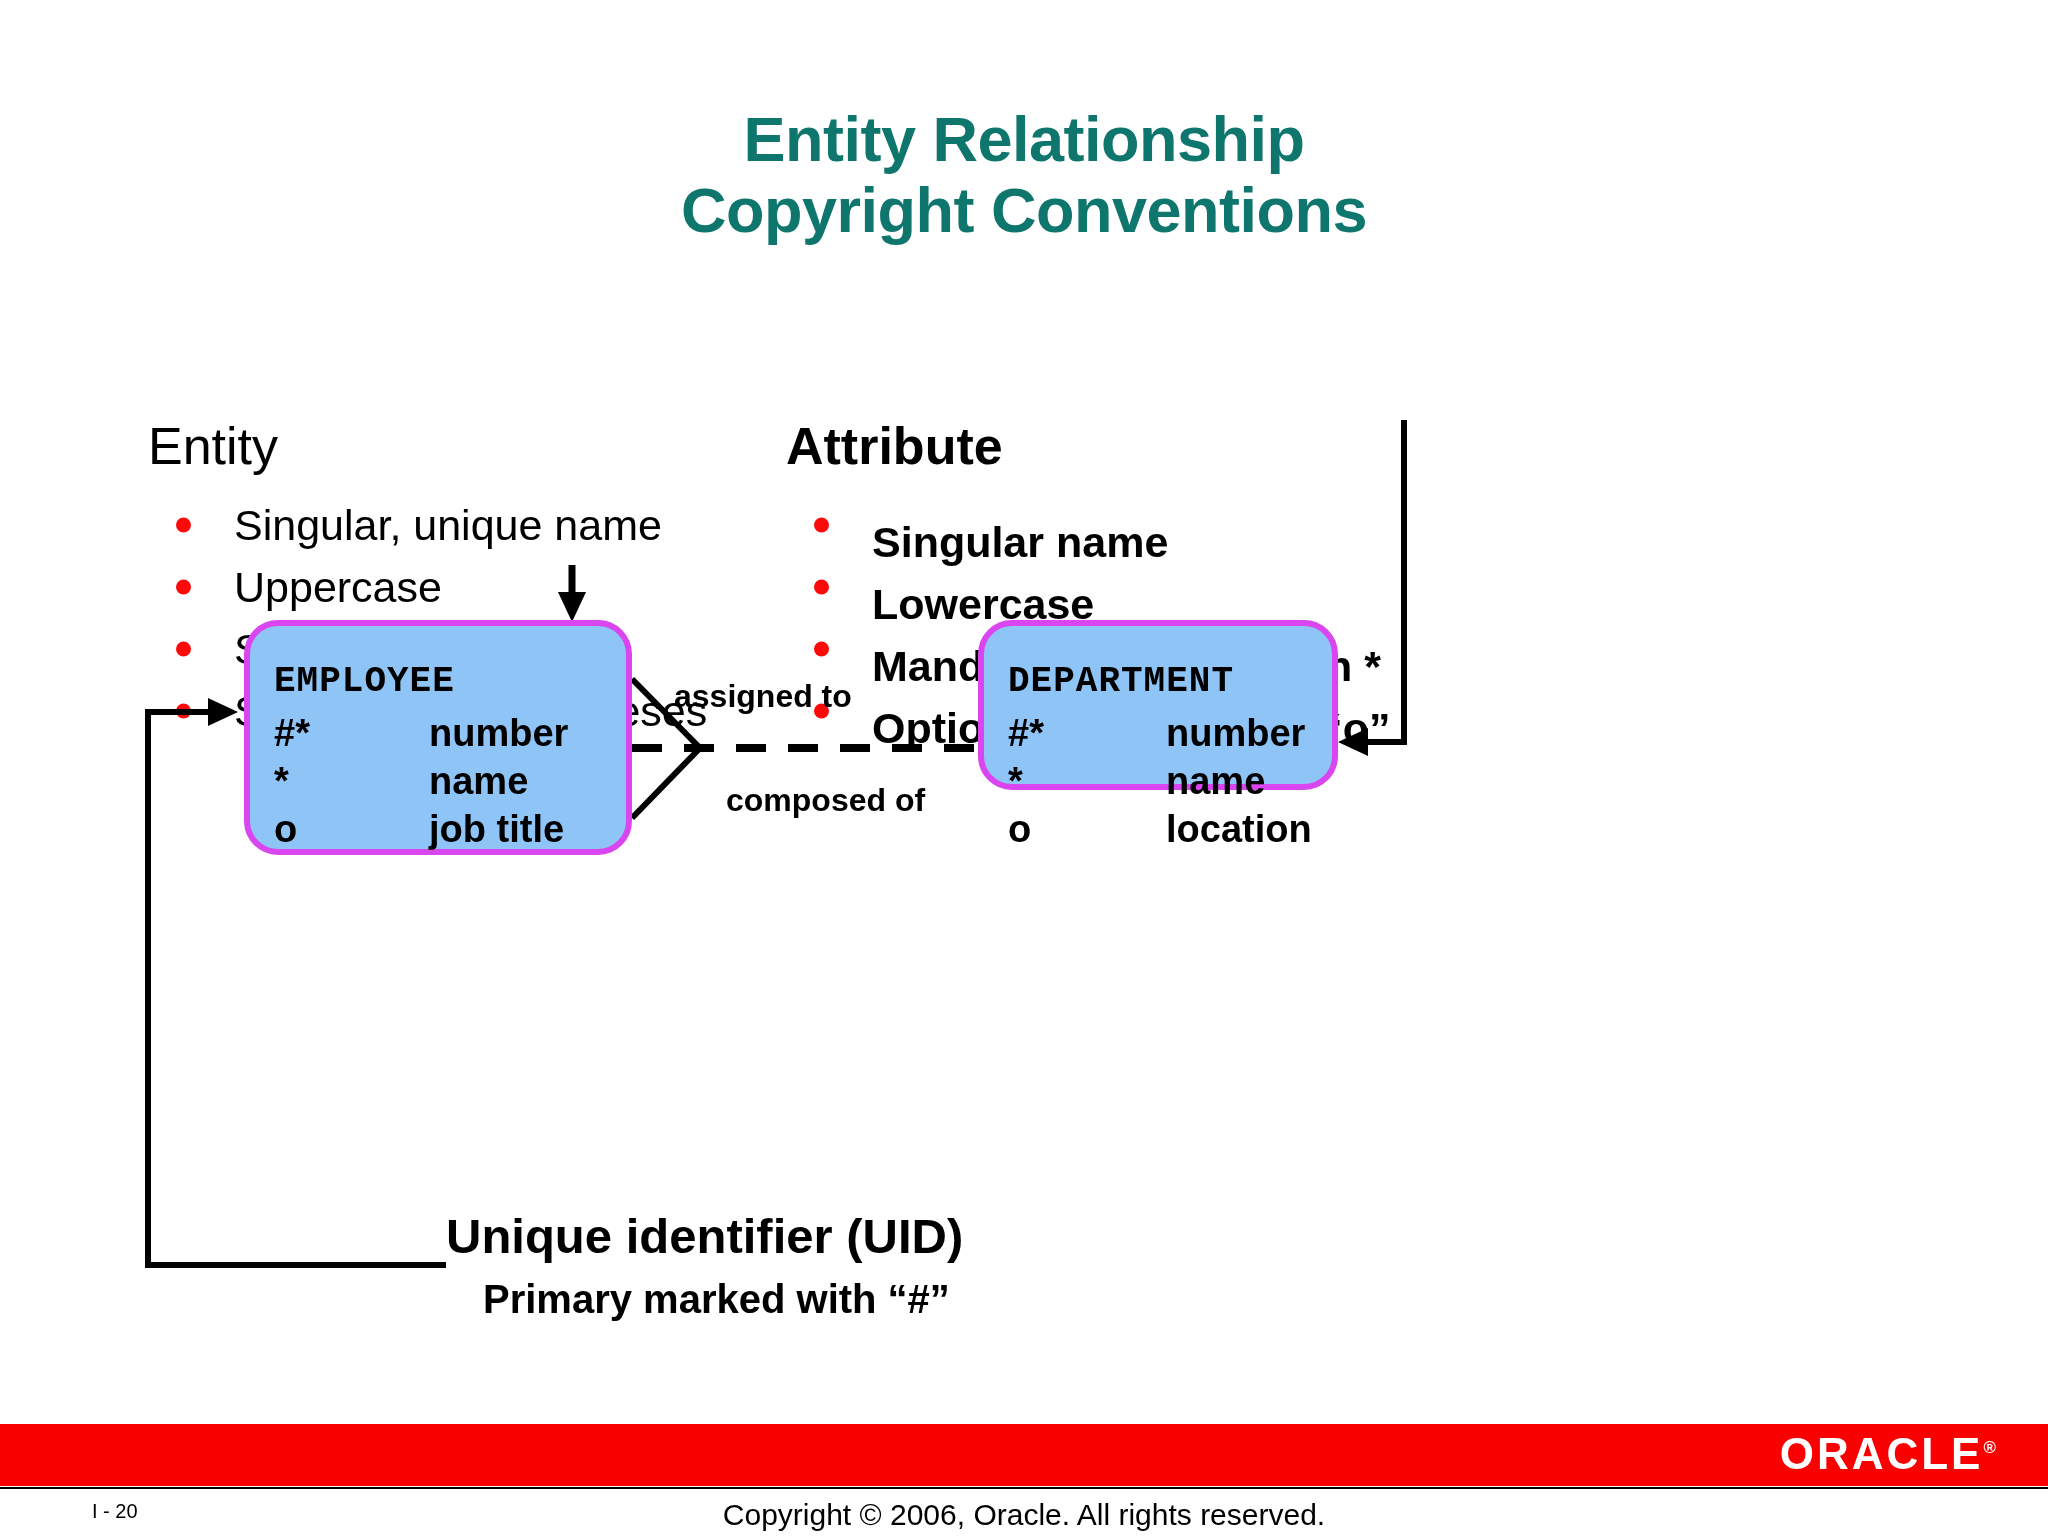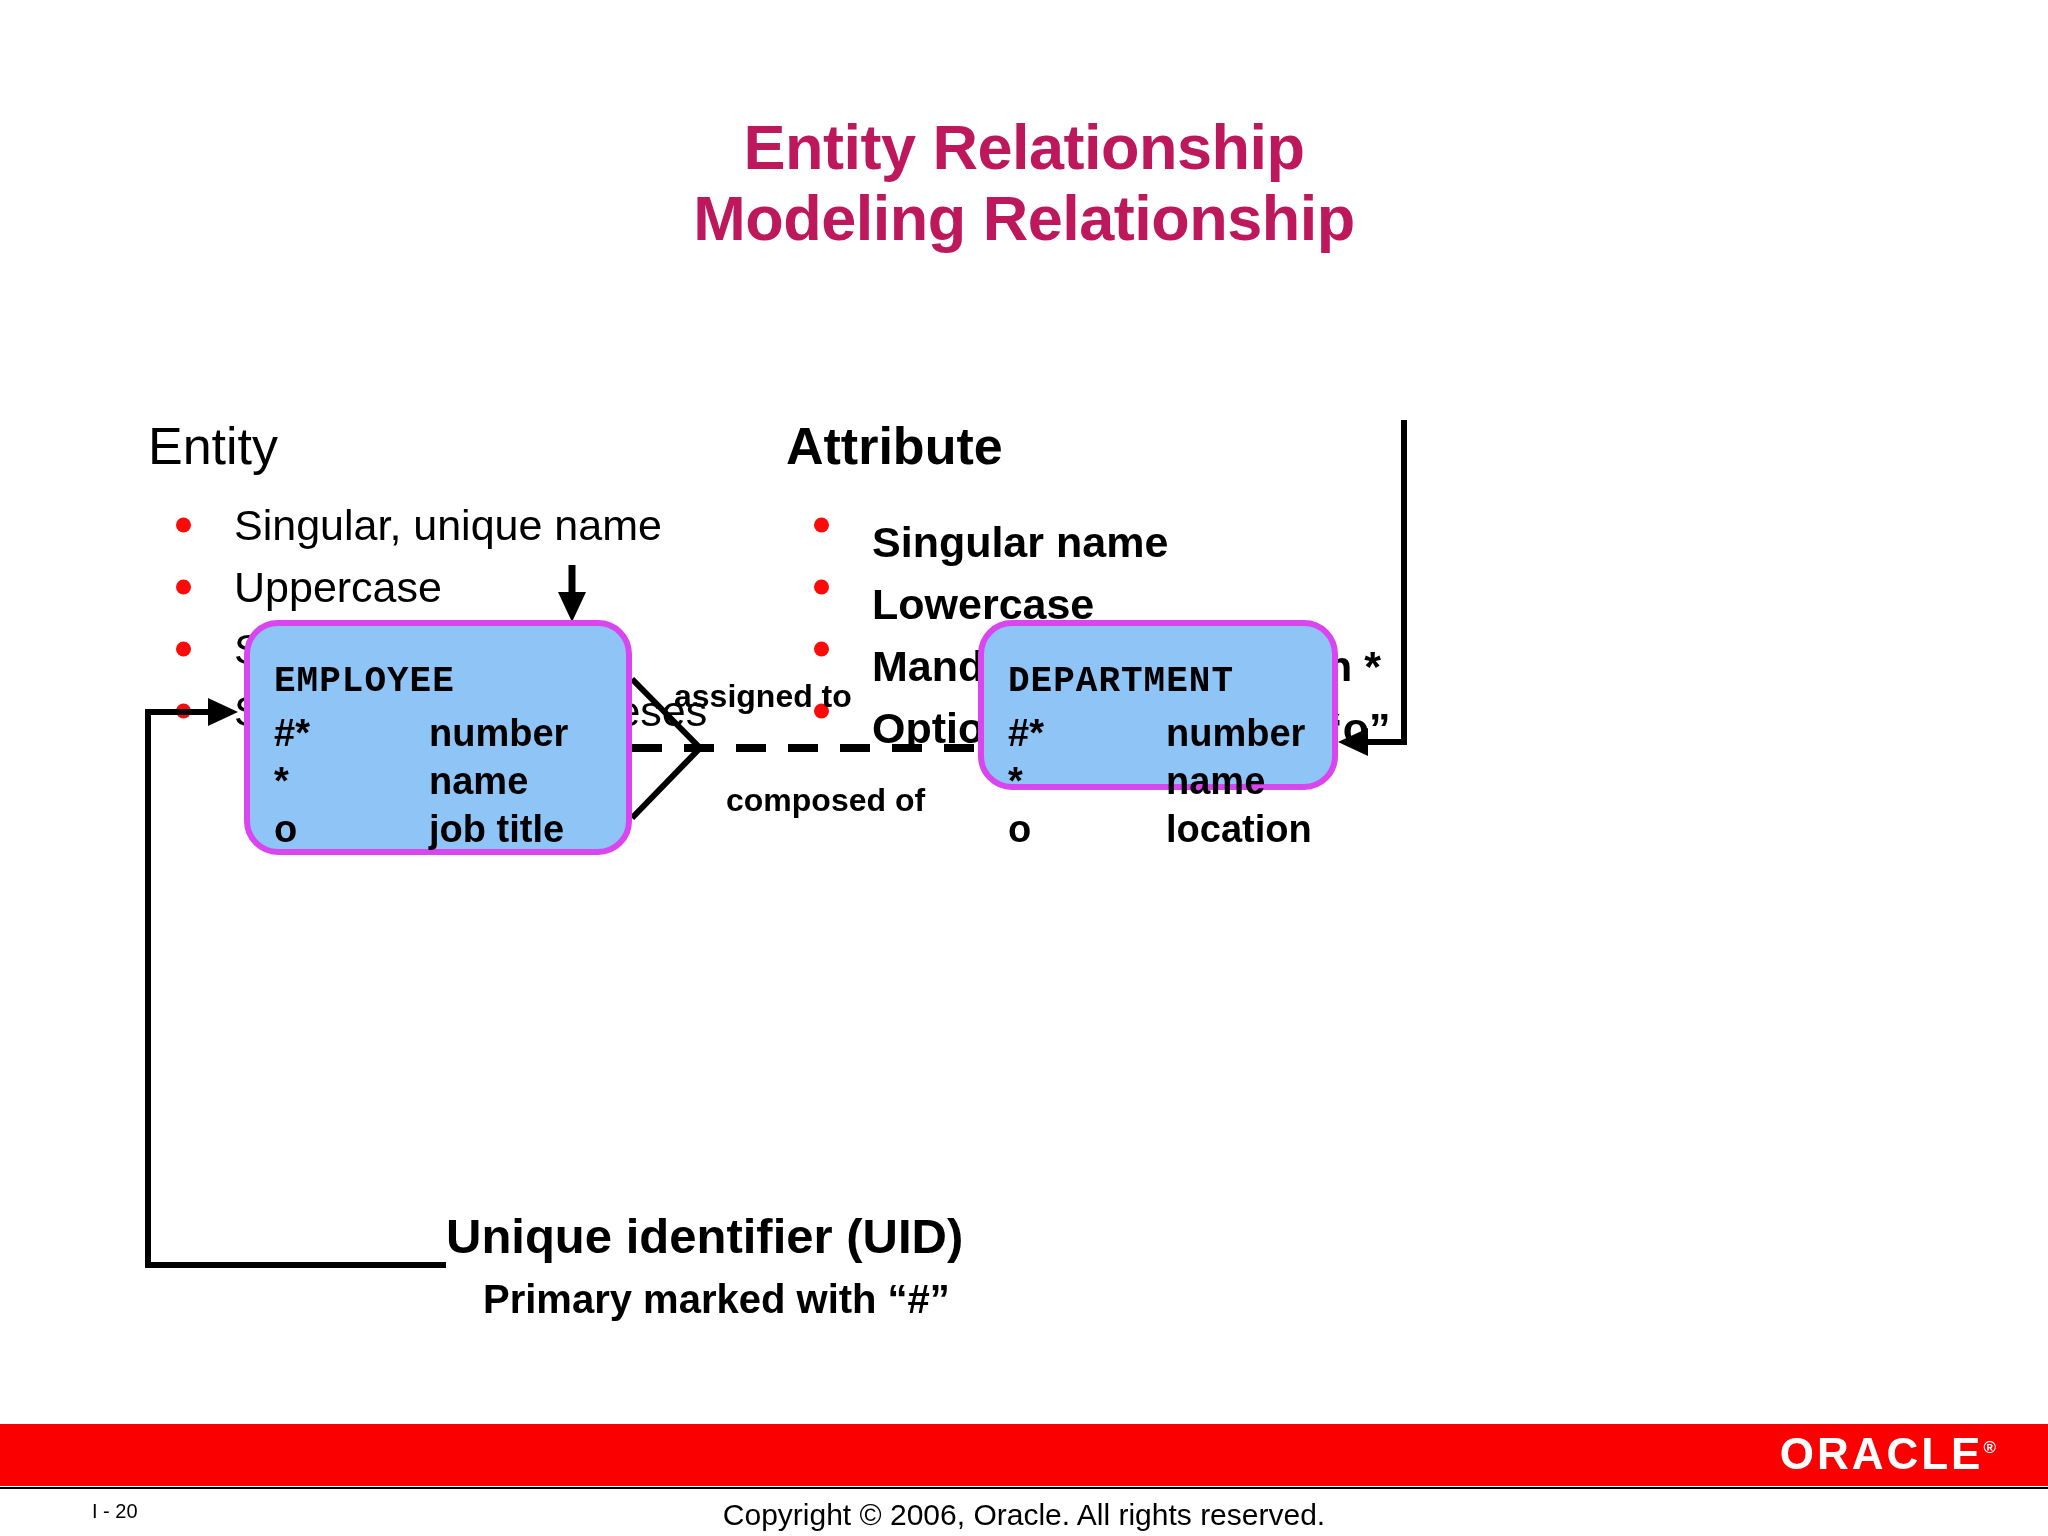--- a/index.html
+++ b/index.html
@@ -9,27 +9,27 @@
     font-family:"Liberation Sans", sans-serif;
     position:relative;
     overflow:hidden;
     -webkit-font-smoothing:antialiased;
   }
   .slide{position:absolute;inset:0;}
 
   
   #title{
     position:absolute;
-    left:0; right:0; top:112px;
+    left:0; right:0; top:104px;
     text-align:center;
     font-weight:bold;
     font-size:63px;
     line-height:1.13;
     letter-spacing:-0.5px;
-    color:#be185d;
+    color:#0f766e;
   }
   #title .line{display:block;}
 
   
   .col-head{
     position:absolute;
     font-size:52px;
     color:#000;
     line-height:1;
     white-space:nowrap;
@@ -182,21 +182,21 @@
     white-space:nowrap;
   }
 </style>
 </head>
 <body>
 
 <div class="slide">
 
   <div id="title">
     <span class="line">Entity Relationship</span>
-    <span class="line">Modeling Relationship</span>
+    <span class="line">Copyright Conventions</span>
   </div>
 
   <div class="col-head" id="entity-head">Entity</div>
   <div class="bullets" id="entity-bullets">
     <div class="bullet-row">
       <span class="bullet-dot"></span>
       <span class="bullet-text">Singular, unique name</span>
     </div>
     <div class="bullet-row">
       <span class="bullet-dot"></span>

